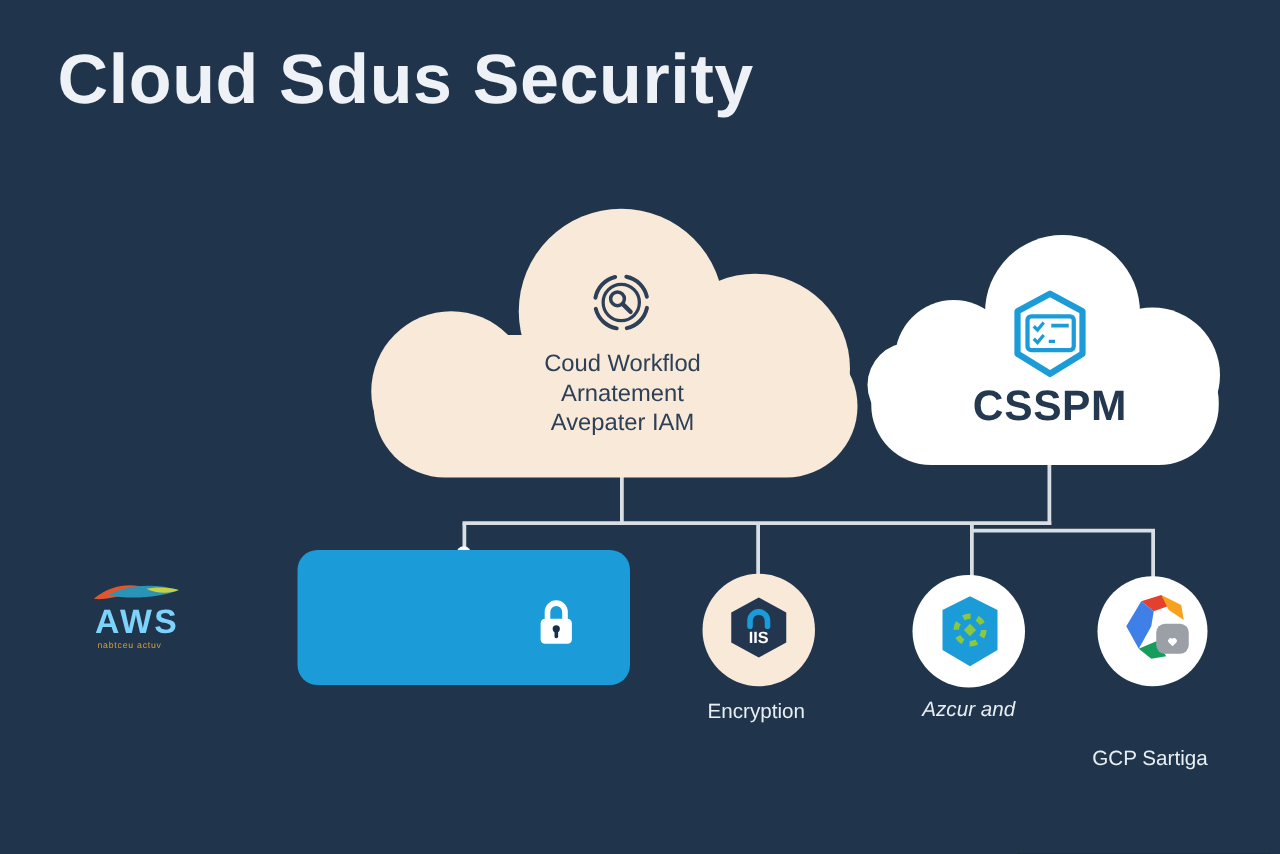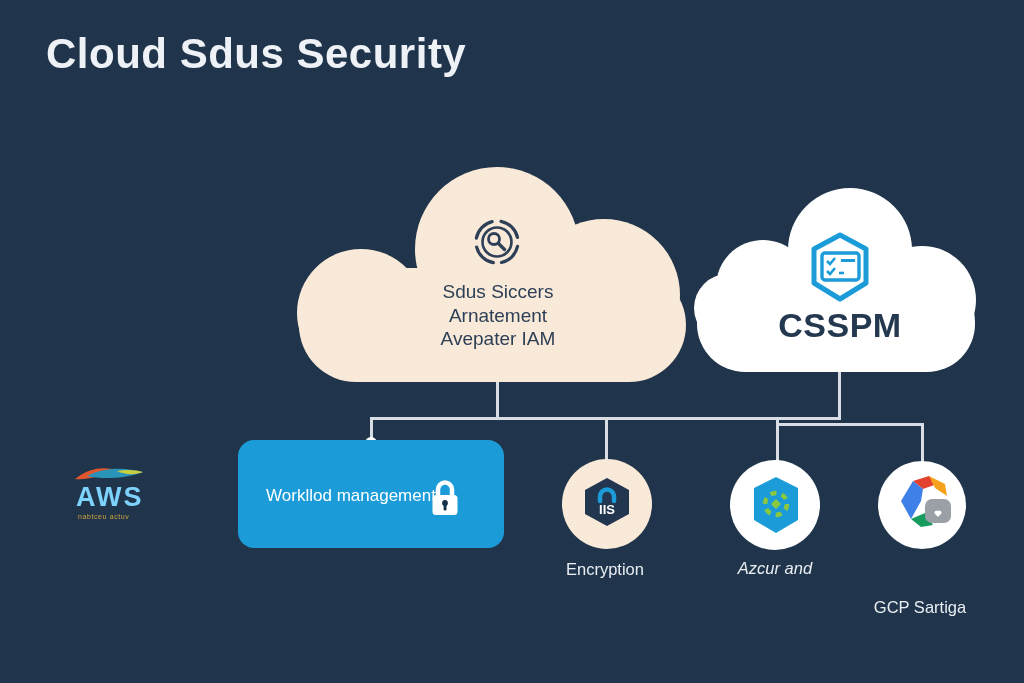--- a/index.html
+++ b/index.html
@@ -3,21 +3,21 @@
 <meta charset="utf-8">
 <style>
   html,body{margin:0;padding:0;background:#16273a;}
   .canvas{
     position:relative;width:1024px;height:683px;overflow:hidden;
     background:#20354b;
     font-family:"Liberation Sans","DejaVu Sans",sans-serif;
   }
   .abs{position:absolute;}
   .page-title{
-    left:46px;top:30px;font-size:42px;font-weight:600;color:#eef2f6;
+    left:46px;top:30px;font-size:56px;font-weight:600;color:#eef2f6;
     letter-spacing:.5px;
   }
   
   .cloud-part{position:absolute;border-radius:50%;}
   .cream{background:#f8e9d8;}
   .whitec{background:#ffffff;}
   .cloud-base{position:absolute;}
   .cloud-text{
     left:367px;top:280px;width:262px;text-align:center;
     font-size:19px;line-height:23.5px;color:#2e4057;font-weight:500;
@@ -80,21 +80,21 @@
     <div class="cloud-part cream" style="left:297px;top:249px;width:128px;height:128px;"></div>
     <div class="cloud-part cream" style="left:528px;top:219px;width:152px;height:152px;"></div>
     <div class="cloud-base cream" style="left:299px;top:268px;width:387px;height:114px;border-radius:58px;"></div>
     <svg class="abs" style="left:473px;top:218px;" width="48" height="48" viewBox="0 0 48 48">
       <circle cx="24" cy="24" r="21" fill="none" stroke="#2e4057" stroke-width="3.2" stroke-dasharray="24 9" stroke-linecap="round" transform="rotate(100 24 24)"></circle>
       <circle cx="24" cy="24" r="14.5" fill="none" stroke="#2e4057" stroke-width="2.6"></circle>
       <circle cx="21" cy="21" r="5.5" fill="none" stroke="#2e4057" stroke-width="2.8"></circle>
       <line x1="25.5" y1="25.5" x2="31.5" y2="31.5" stroke="#2e4057" stroke-width="3.4" stroke-linecap="round"></line>
     </svg>
     <div class="abs cloud-text">
-      <div>Sdus Siccers</div>
+      <div>Coud Workflod</div>
       <div>Arnatement</div>
       <div>Avepater IAM</div>
     </div>
   </div>
 
   <div>
     <div class="cloud-part whitec" style="left:788px;top:188px;width:124px;height:124px;"></div>
     <div class="cloud-part whitec" style="left:716px;top:240px;width:94px;height:94px;"></div>
     <div class="cloud-part whitec" style="left:694px;top:274px;width:68px;height:68px;"></div>
     <div class="cloud-part whitec" style="left:868px;top:246px;width:108px;height:108px;"></div>
@@ -104,21 +104,20 @@
       <rect x="15" y="21" width="37" height="27" rx="3" fill="#ffffff" stroke="#1b9cd9" stroke-width="3.4"></rect>
       <line x1="34" y1="28.5" x2="48" y2="28.5" stroke="#1b9cd9" stroke-width="3"></line>
       <path d="M20 29 l3 3 l5 -6" stroke="#1b9cd9" stroke-width="2.6" fill="none"></path>
       <path d="M20 39 l3 3 l5 -6" stroke="#1b9cd9" stroke-width="2.6" fill="none"></path>
       <line x1="32" y1="41" x2="37" y2="41" stroke="#1b9cd9" stroke-width="2.6"></line>
     </svg>
     <div class="abs csspm-label">CSSPM</div>
   </div>
 
   <div class="abs work-box">
-    <div class="wb-line wb-2">Workllod management</div>
     <svg class="wb-lock" width="30" height="40" viewBox="0 0 30 40">
       <path d="M8 18 v-6.5 a7 7 0 0 1 14 0 V18" stroke="#ffffff" stroke-width="4.5" fill="none"></path>
       <rect x="2.5" y="17" width="25" height="20" rx="3.5" fill="#ffffff"></rect>
       <circle cx="15" cy="25" r="2.9" fill="#16304a"></circle>
       <rect x="13.6" y="26" width="2.9" height="6.5" rx="1.3" fill="#16304a"></rect>
     </svg>
   </div>
 
   <div>
     <svg class="abs" style="left:73px;top:463px;" width="72" height="22" viewBox="0 0 72 22">

